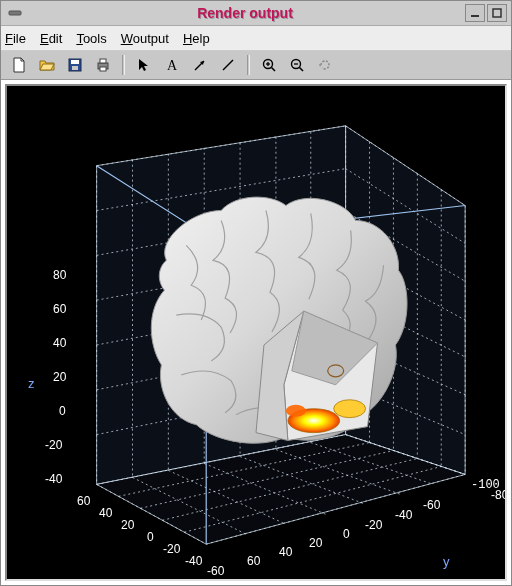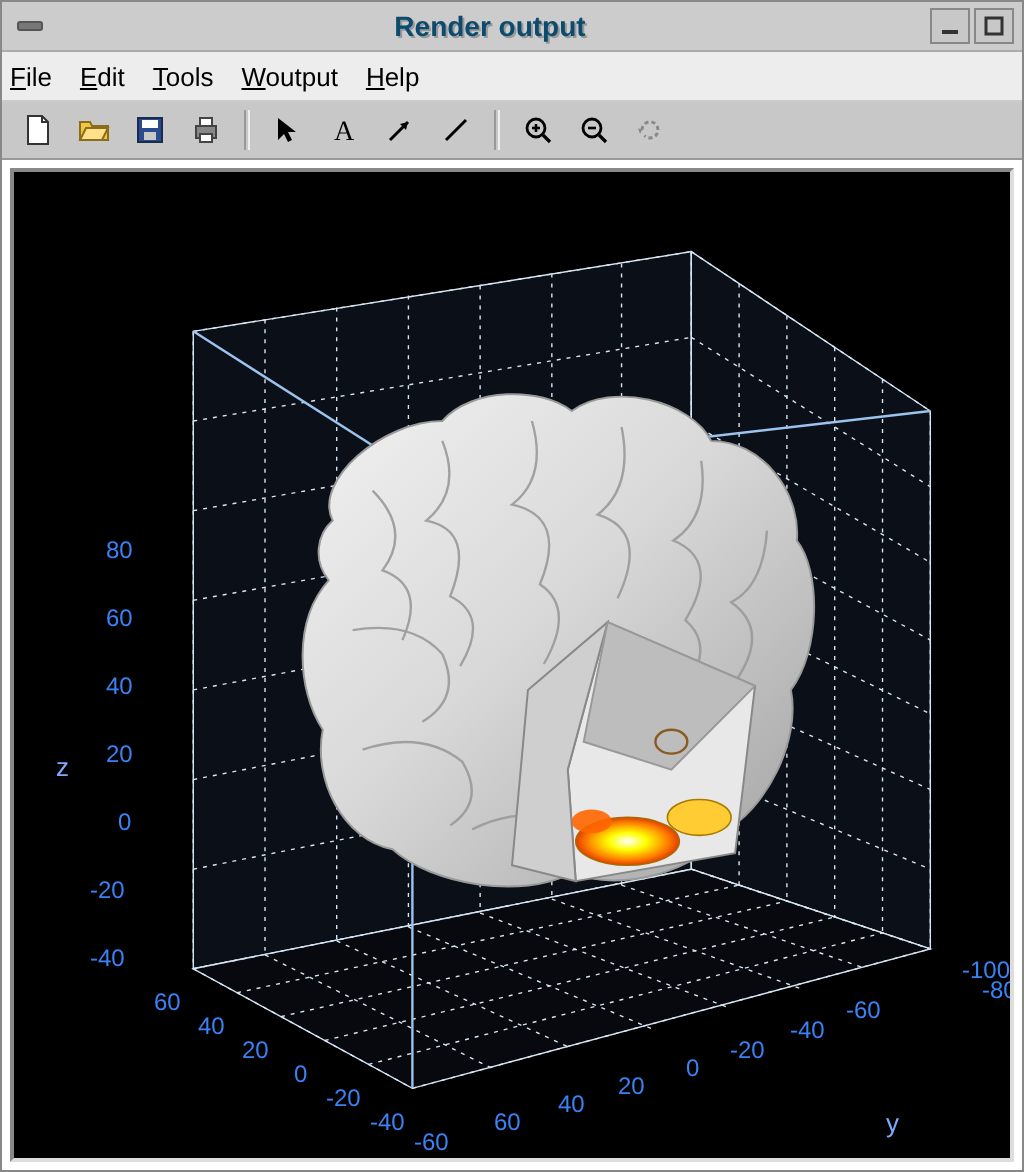--- a/index.html
+++ b/index.html
@@ -34,21 +34,21 @@
     width: 20px;
     height: 20px;
     margin-left: 4px;
     display: flex;
     align-items: center;
     justify-content: center;
   }
   .titlebar .title {
     flex: 1;
     text-align: center;
-    color: #0c4a6e;
+    color: #be185d;
     font-weight: bold;
     font-size: 14px;
     text-shadow: 1px 1px 0 #999;
   }
   .titlebar .winbtns {
     display: flex;
     gap: 2px;
     margin-right: 4px;
   }
   .titlebar .winbtn {
@@ -116,21 +116,21 @@
     border-left-color: #888;
     overflow: hidden;
   }
   .axis-label {
     position: absolute;
     color: #7fa8ff;
     font-size: 13px;
   }
   .tick {
     position: absolute;
-    color: #3b82f6;
+    color: #ffffff;
     font-size: 12px;
   }
   .viewport svg.render {
     position: absolute;
     inset: 0;
   }
 </style>
 </head>
 <body>
 
@@ -377,20 +377,20 @@
     <div class="tick" style="left:200px; top:478px;">-60</div>
 
     <div class="tick" style="left:240px; top:468px;">60</div>
     <div class="tick" style="left:272px; top:459px;">40</div>
     <div class="tick" style="left:302px; top:450px;">20</div>
     <div class="tick" style="left:336px; top:441px;">0</div>
     <div class="tick" style="left:358px; top:432px;">-20</div>
     <div class="tick" style="left:388px; top:422px;">-40</div>
     <div class="tick" style="left:416px; top:412px;">-60</div>
     <div class="tick" style="left:444px; top:402px;margin-left:40px;">-80</div>
-    <div class="tick" style="left:474px; top:392px;">-100</div>
+    <div class="tick" style="left:464px; top:392px;font-family:Liberation Mono, monospace;">-100</div>
 
     <div class="axis-label" style="left:21px; top:290px;">z</div>
     <div class="axis-label" style="left:214px; top:492px;">x</div>
     <div class="axis-label" style="left:436px; top:468px;">y</div>
   </div>
 
 </div>
 
 </body></html>

